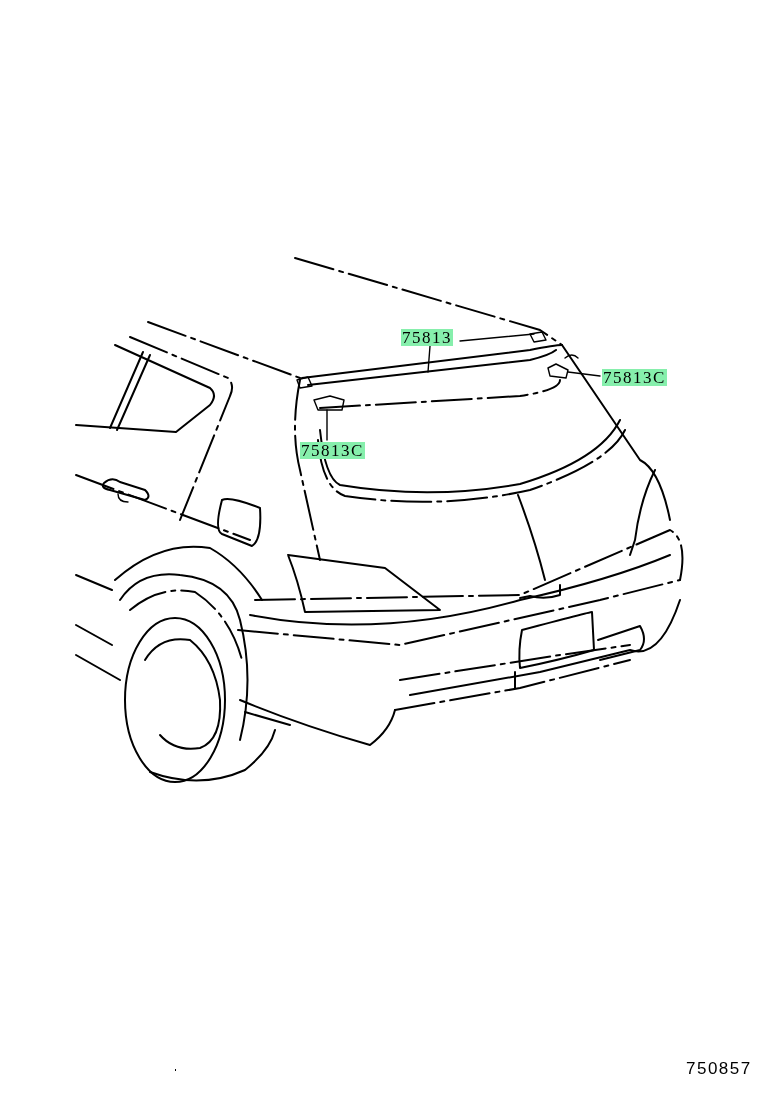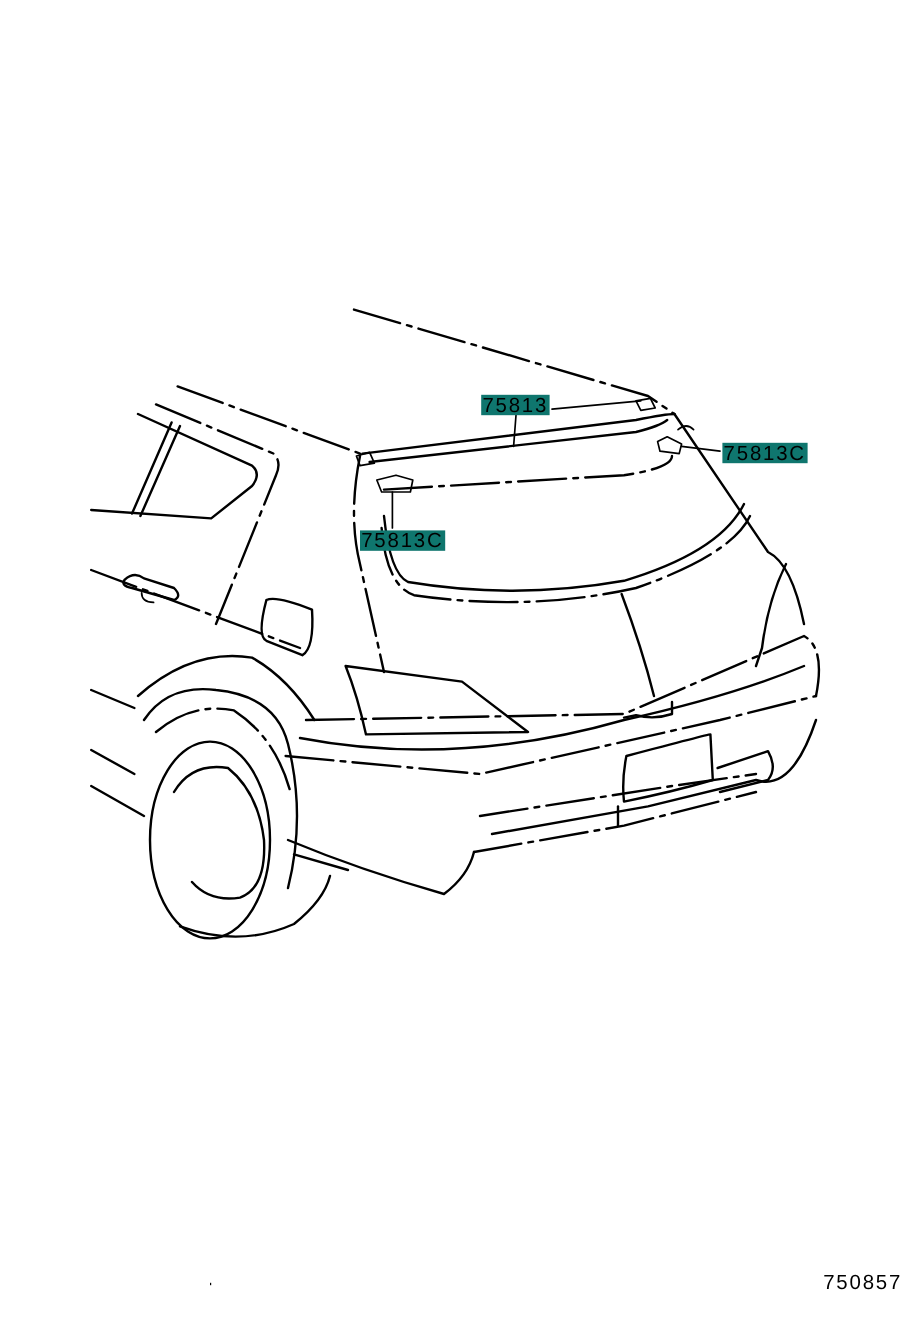--- a/index.html
+++ b/index.html
@@ -4,27 +4,27 @@
   <style>
     html, body { margin: 0; padding: 0; background: #ffffff; }
     body { width: 760px; height: 1112px; position: relative; overflow: hidden; }
     .canvas { position: absolute; left: 0; top: 0; width: 760px; height: 1112px; }
     svg.drawing { position: absolute; left: 0; top: 0; }
     .ln { fill: none; stroke: #000; stroke-width: 2; stroke-linecap: round; stroke-linejoin: round; }
     .thin { stroke-width: 1.4; }
     .dash { stroke-dasharray: 40 6 4 6; }
     .label {
       position: absolute;
-      font-family: Liberation Sans, sans-serif;
+      font-family: Liberation Serif, serif;
       font-size: 17px;
       letter-spacing: 1.5px;
       color: #000;
       line-height: 1;
       white-space: nowrap;
-      background: #0f766e;
+      background: #86efac;
       padding: 0 1px;
       text-align: right;
     }
     .fig-no {
       position: absolute;
       font-family: "Liberation Sans", sans-serif;
       font-size: 17px;
       letter-spacing: 1.5px;
       color: #000;
       line-height: 1;

